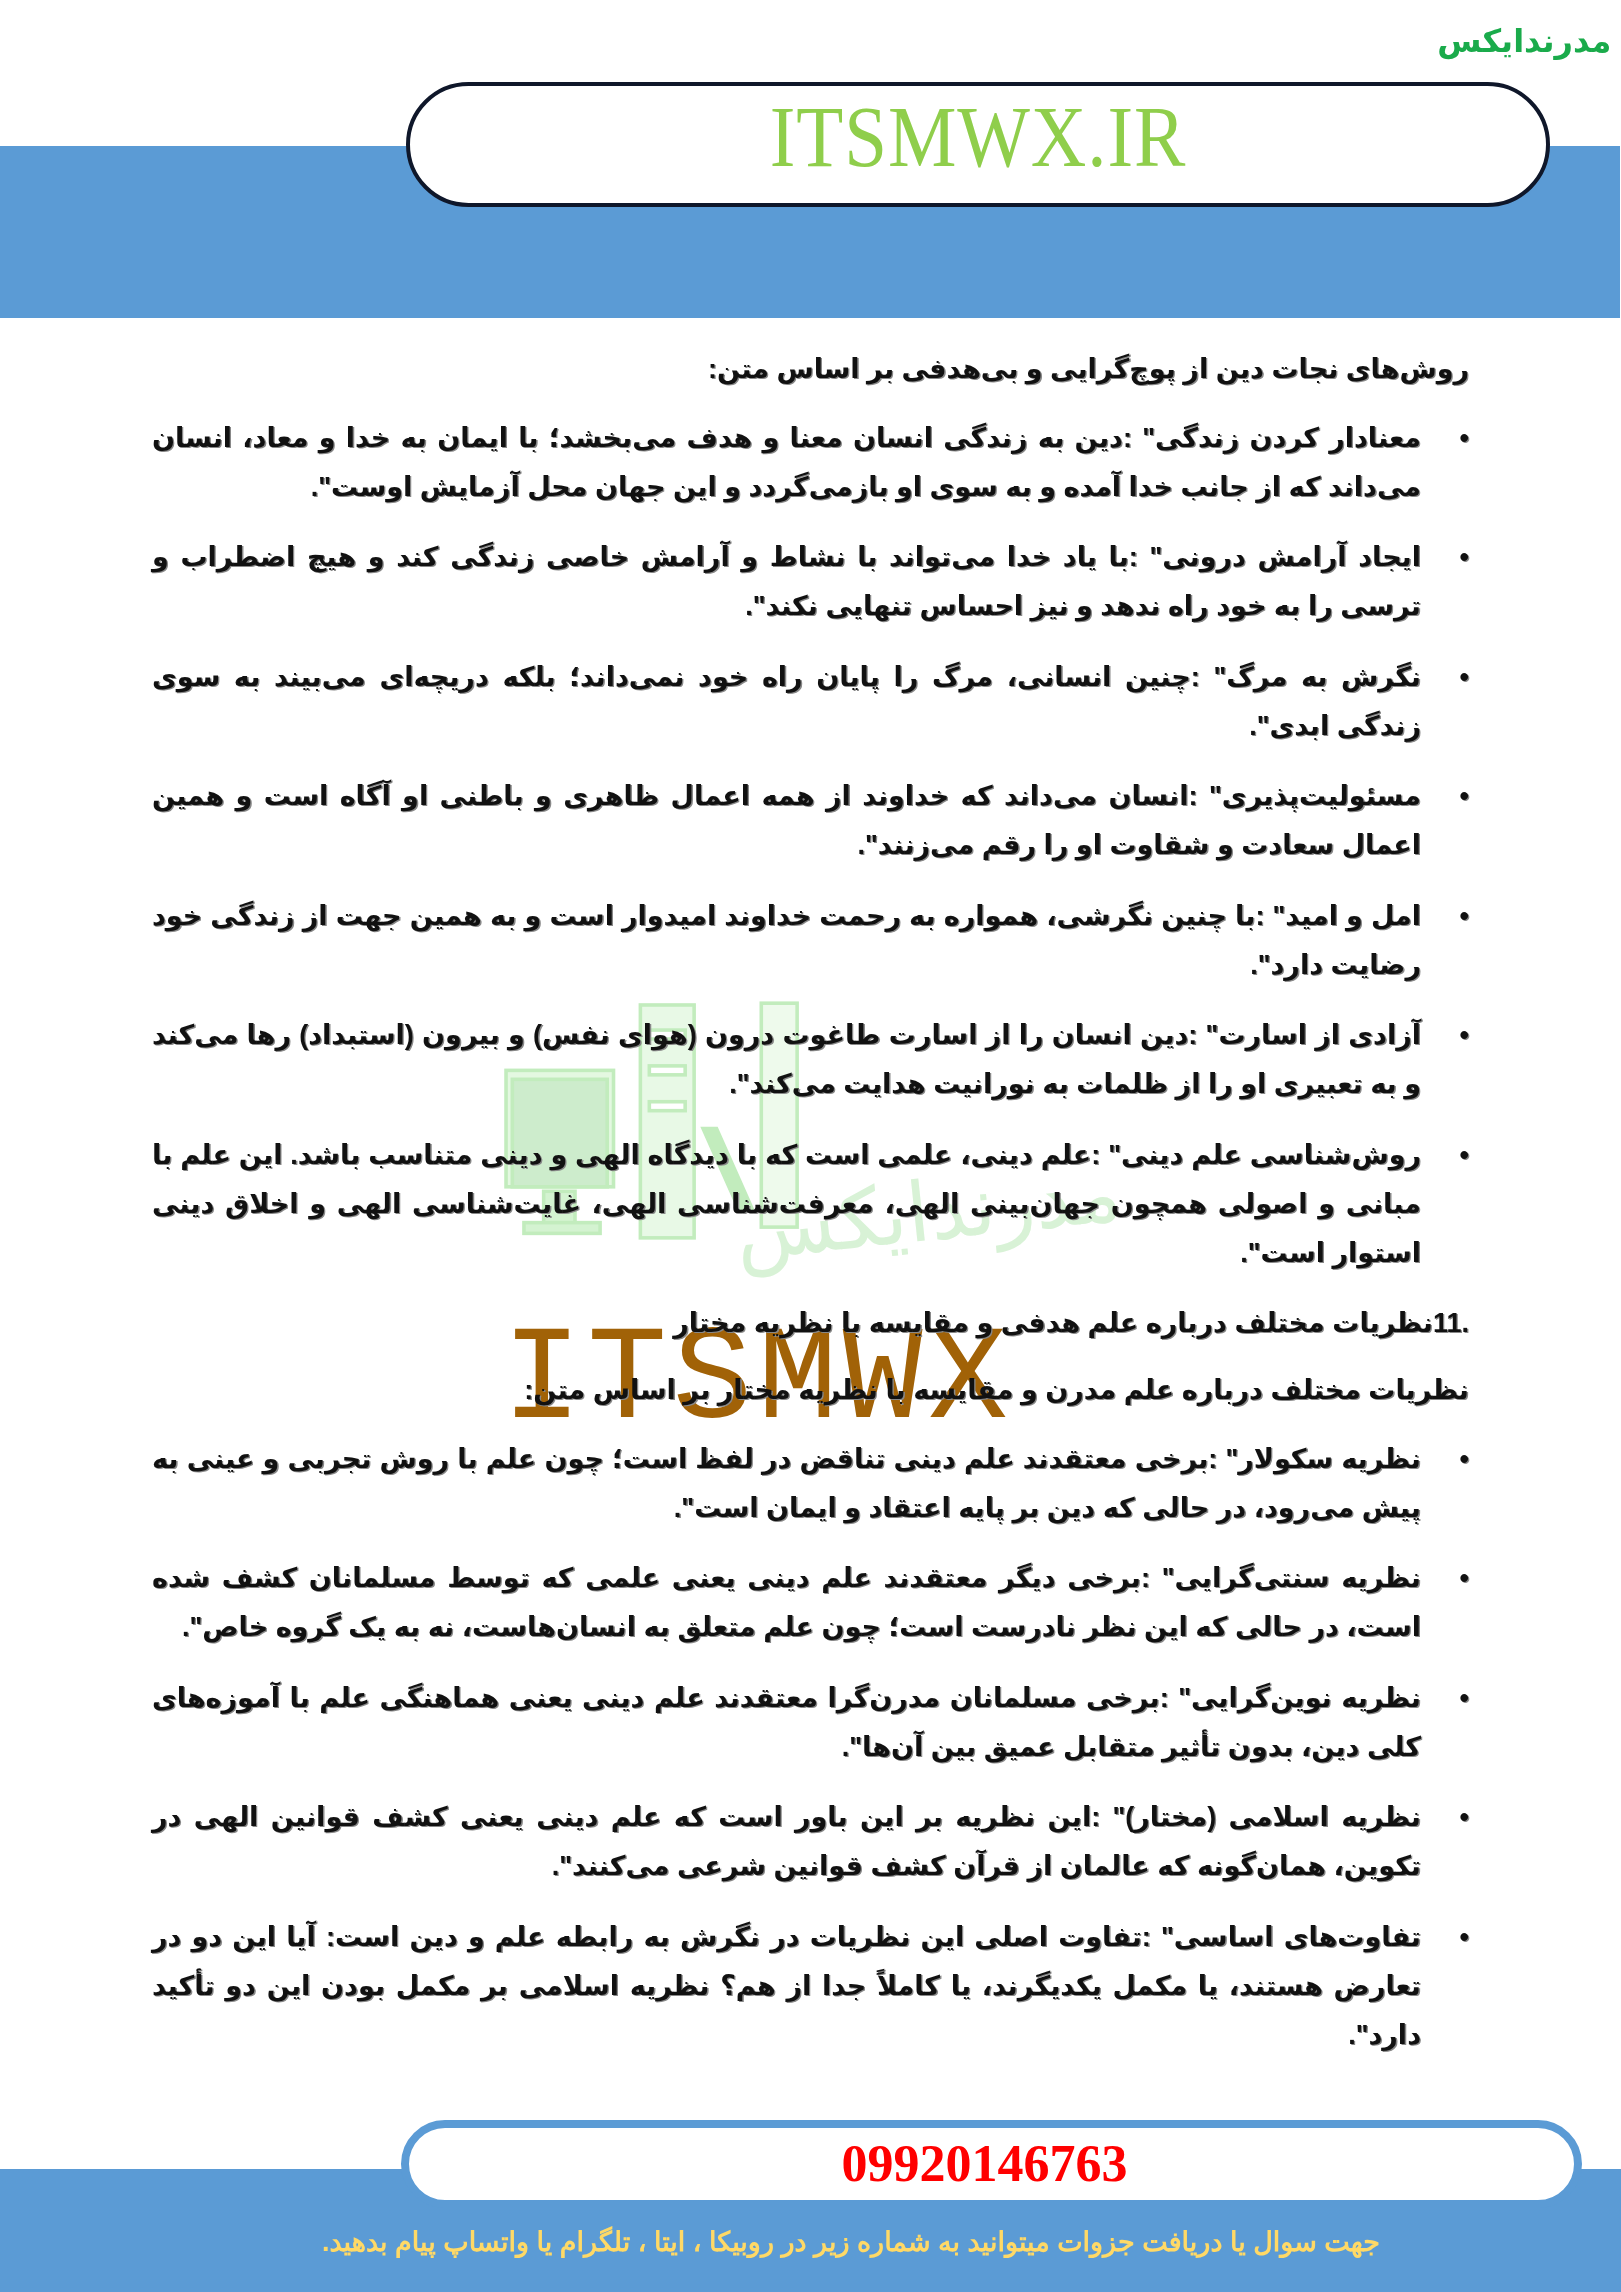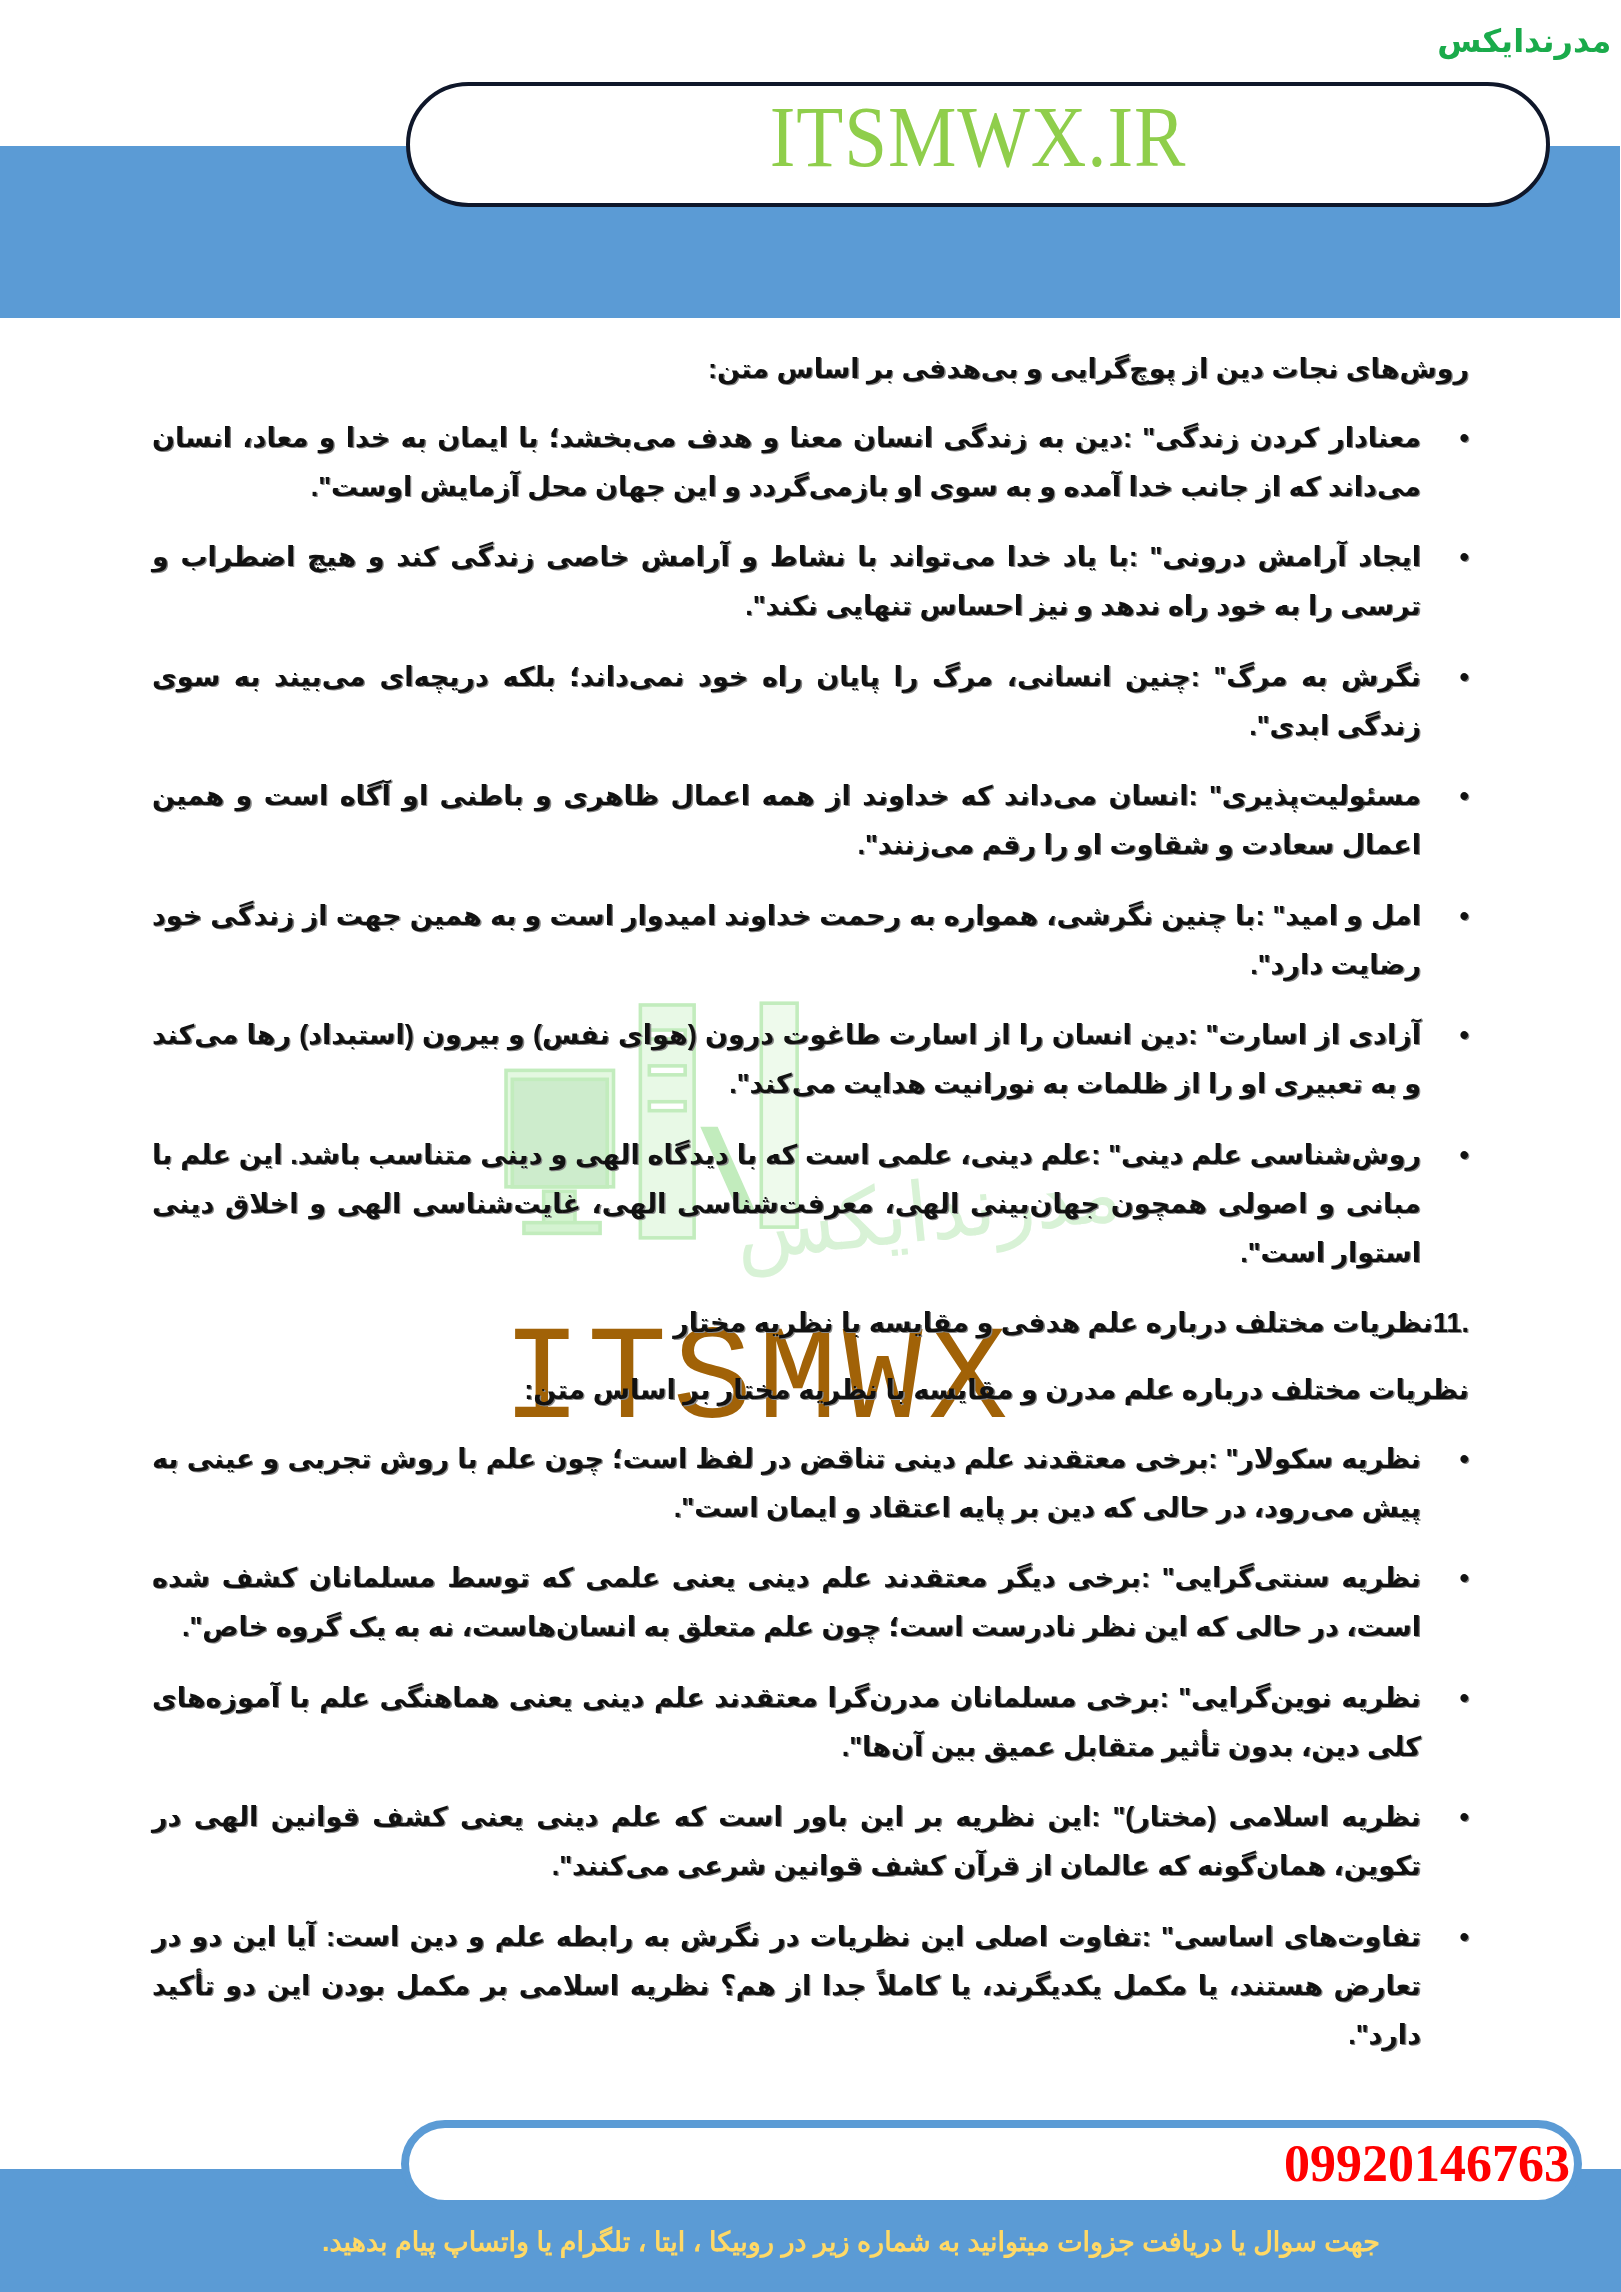--- a/index.html
+++ b/index.html
@@ -63,21 +63,21 @@
 
   .footer-band {
     position: absolute; left: 0; top: 2169px; width: 1622px; height: 124px;
     background: #5b9bd5;
   }
   .footer-pill {
     position: absolute; left: 401px; top: 2120px; width: 1181px; height: 88px;
     background: #ffffff; border: 8px solid #5b9bd5; border-radius: 54px; box-sizing: border-box;
   }
   .footer-phone {
-    position: absolute; left: 0; right: 4px; top: 2; text-align: right;
+    position: absolute; left: 0; right: 14px; top: 2; text-align: center;
     color: #ff0000; font-family: "Liberation Serif", "DejaVu Serif", serif; font-weight: bold;
     font-size: 52px; line-height: 72px;
   }
   .footer-note {
     position: absolute; top: 2226px; left: 99px; width: 1281px;
     color: #ffd966; font-weight: bold; font-size: 27px; direction: rtl; text-align: right;
     font-family: Liberation Sans, sans-serif;
   }
 </style>
 </head>

